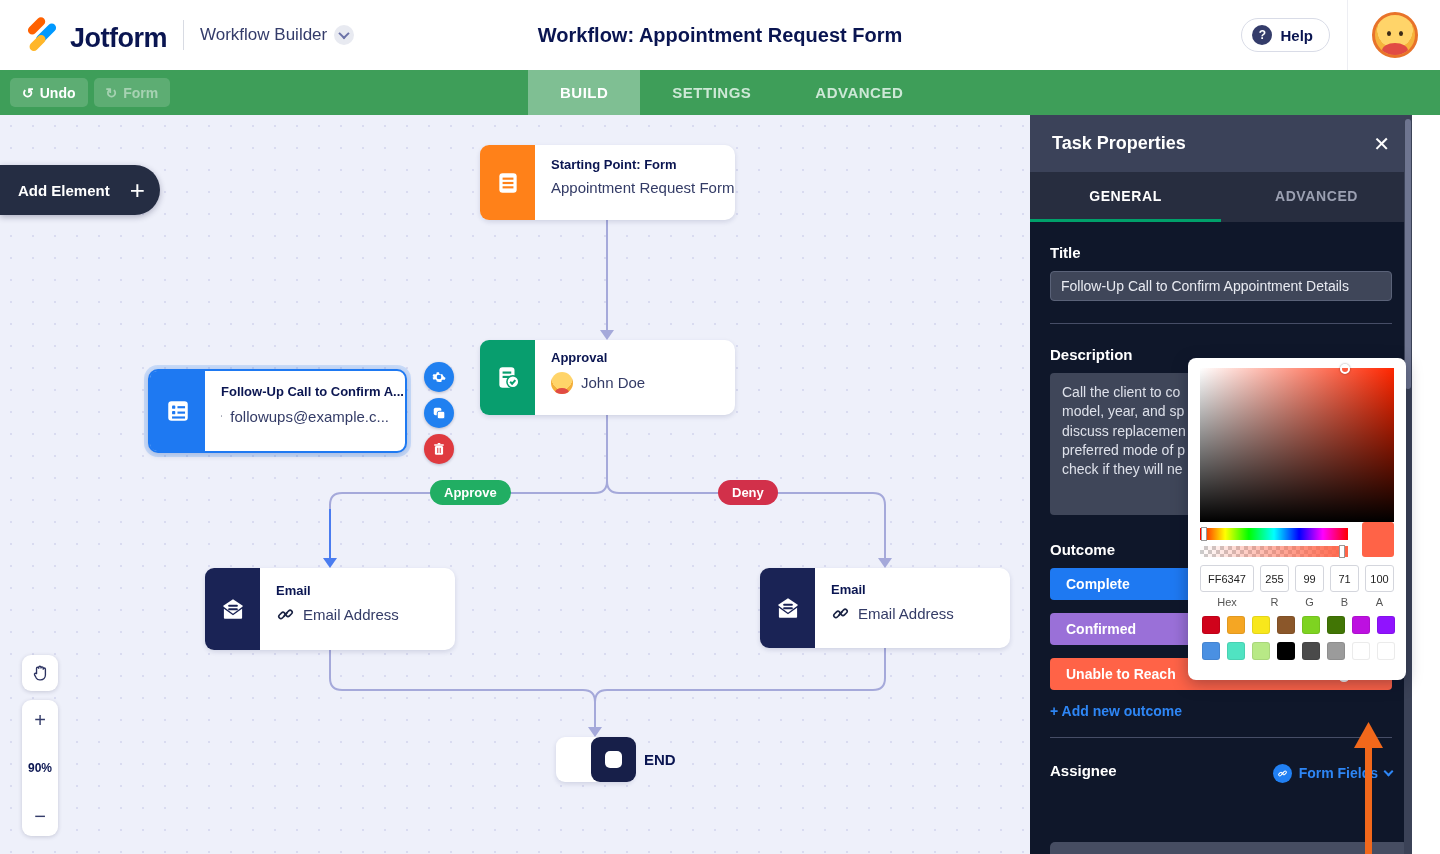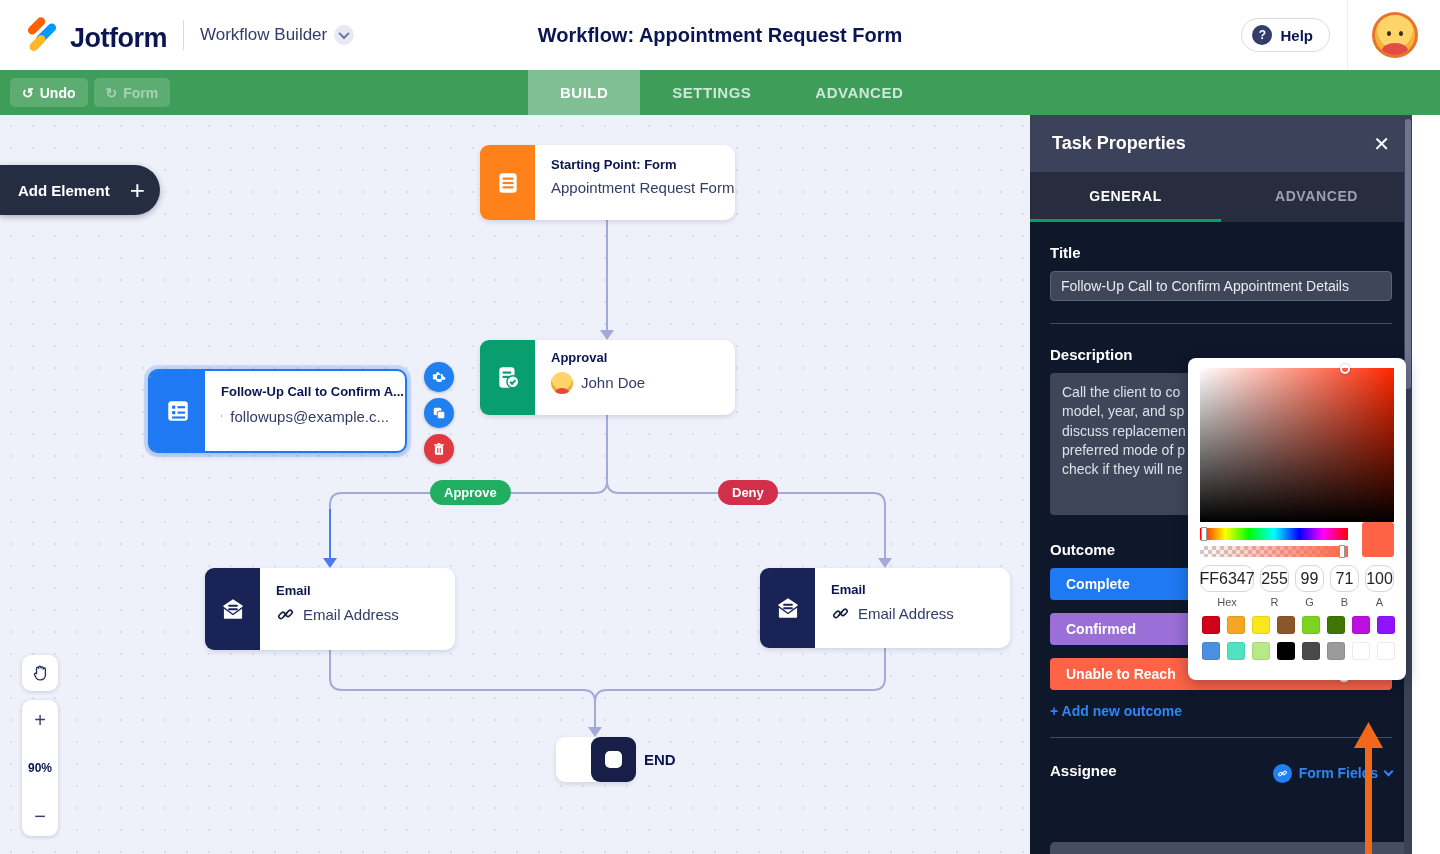--- a/index.html
+++ b/index.html
@@ -99,21 +99,21 @@
   .hue { position:absolute; left:12px; top:170px; width:148px; height:12px;
          background:linear-gradient(to right, #f00, #ff0 17%, #0f0 33%, #0ff 50%, #00f 67%, #f0f 83%, #f00); }
   .hue-cursor { position:absolute; left:1px; top:-1px; width:6px; height:14px; background:#fff; border:1px solid #999; }
   .alpha { position:absolute; left:12px; top:188px; width:148px; height:11px;
            background-image:linear-gradient(to right, rgba(255,99,71,0), #FF6347), linear-gradient(45deg, #ccc 25%, transparent 25%, transparent 75%, #ccc 75%), linear-gradient(45deg, #ccc 25%, #fff 25%, #fff 75%, #ccc 75%);
            background-size:100% 100%, 8px 8px, 8px 8px; background-position:0 0, 0 0, 4px 4px; }
   .alpha-cursor { position:absolute; right:3px; top:-1px; width:6px; height:13px; background:#fff; border:1px solid #999; }
   .cur-swatch { position:absolute; right:12px; top:164px; width:32px; height:35px; border-radius:3px; }
   .fields { position:absolute; left:12px; top:207px; width:194px; display:flex; gap:6px; }
   .field { display:flex; flex-direction:column; align-items:center; gap:4px; }
-  .field .box { height:27px; border:1px solid #D4D6DD; border-radius:10px; display:flex; align-items:center; justify-content:center; font-size:16px; color:#222; }
+  .field .box { height:27px; border:1px solid #D4D6DD; border-radius:3px; display:flex; align-items:center; justify-content:center; font-size:11px; color:#222; }
   .field .cap { font-size:11px; color:#555; }
   .box.hex { width:54px; } .box.num { width:29px; }
   .swatch-grid { position:absolute; left:14px; top:258px; width:192px; display:grid; grid-template-columns:repeat(8,18px); grid-auto-rows:18px; gap:8px 7px; }
   .sw { width:18px; height:18px; border-radius:3px; border:1px solid rgba(0,0,0,.08); }
 
   
   .anno { position:absolute; z-index:40; }
 </style>
 </head>
 <body>

